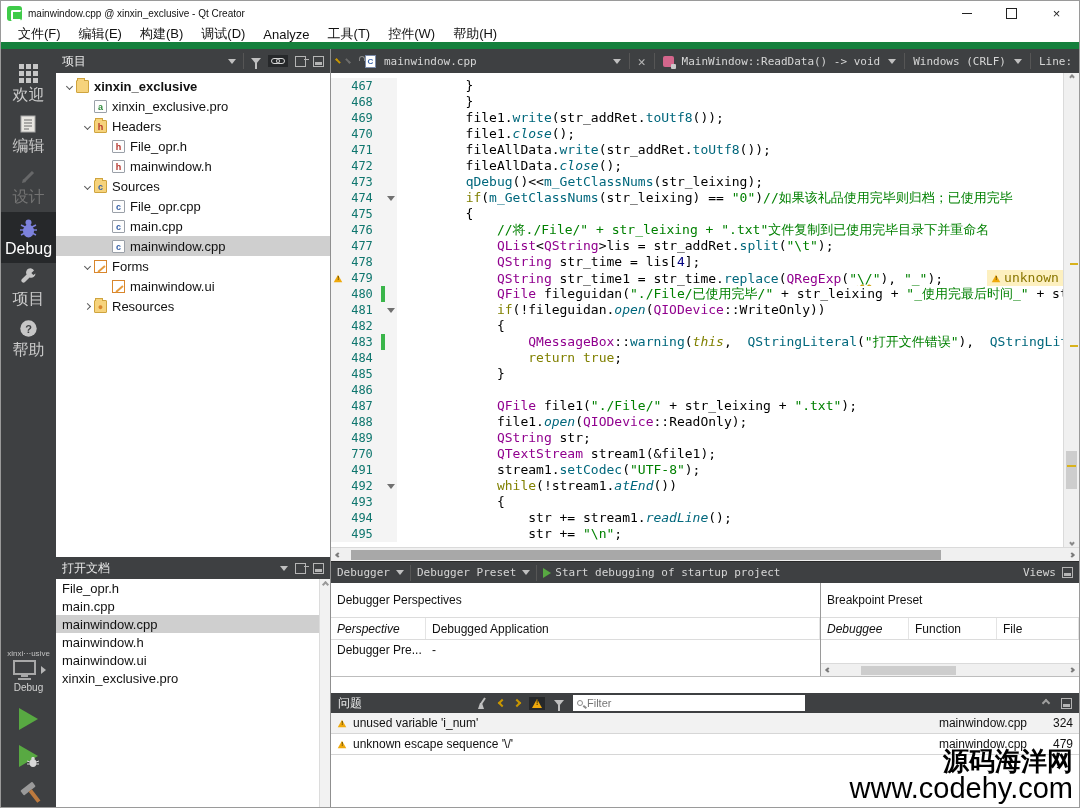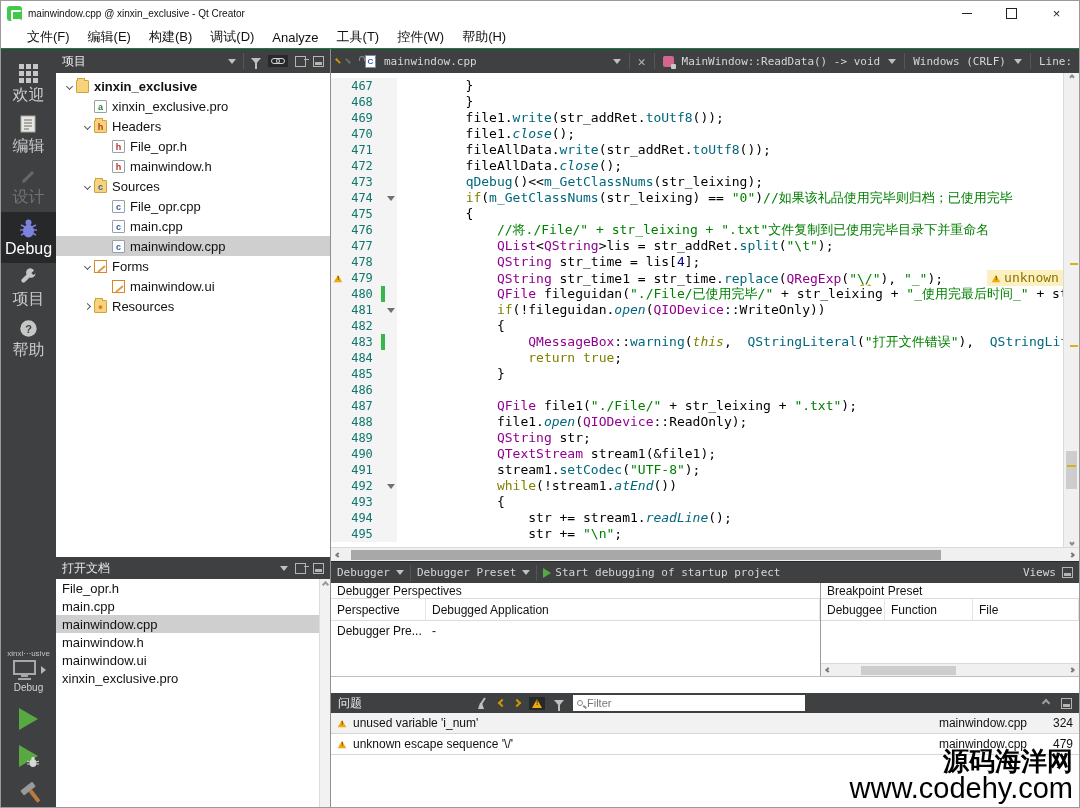--- a/index.html
+++ b/index.html
@@ -11,21 +11,21 @@
   .titlebar { height:25px; background:#fff; display:flex; align-items:center; padding-left:6px; flex:none; }
   .qc-logo { width:15px; height:15px; background:#3fcb49; border-radius:3px; margin-right:6px; position:relative; flex:none;}
   .qc-logo::after{content:""; position:absolute; left:4px; top:4px; width:7px; height:7px; border:2px solid #fff; border-radius:2px; border-right-color:transparent;}
   .title-text { font-size:10px; color:#111; }
   .win-controls { margin-left:auto; display:flex; height:100%; }
   .wc { width:45px; display:flex; align-items:center; justify-content:center; color:#222; font-size:13px; }
   .wc-min::after{content:""; width:10px; border-top:1px solid #222;}
   .wc-max::after{content:""; width:9px; height:9px; border:1px solid #222;}
 
   
-  .menubar { height:23px; background:#fff; border-bottom:1px solid #15803d; display:flex; align-items:center; padding-left:17px; flex:none;text-align:right;}
+  .menubar { height:23px; background:#fff; border-bottom:7px solid #15803d; display:flex; align-items:center; padding-left:8px; flex:none;text-align:right;}
   .menu-item { padding:0 9px; font-size:13px; color:#111; height:100%; display:flex; align-items:center;}
 
   .main { flex:1; display:flex; min-height:0; }
 
   
   .moderail { width:55px; background:#3e4042; display:flex; flex-direction:column; flex:none; }
   .mode-item { height:51px; display:flex; flex-direction:column; align-items:center; justify-content:center; gap:2px; }
   .mode-item .mlabel { font-size:16px; color:#c9c9c9; }
   .mode-item.active { background:#26282a; }
   .mode-item.active .mlabel { color:#fff; }
@@ -126,21 +126,21 @@
   .harrow { width:14px; display:flex; justify-content:center; flex:none;}
   .hsp { flex:1; }
 
   
   .dbg-toolbar { height:22px; background:#3e4042; border-top:1px solid #2a2a2a; display:flex; align-items:center; gap:6px; padding:0 6px; font-family:"DejaVu Sans Mono",monospace; font-size:11px; color:#d6d6d6; flex:none;}
   .startdbg { display:flex; align-items:center; gap:4px; }
   .play-sm { width:0;height:0;border-top:5px solid transparent;border-bottom:5px solid transparent;border-left:8px solid #58a942; position:relative;}
   .dbg-content { height:94px; display:flex; background:#fff; border-bottom:1px solid #bdbdbd; flex:none; font-size:12px; color:#111;}
   .dbg-left { width:490px; flex:none; border-right:1px solid #9a9a9a; display:flex; flex-direction:column;}
   .dbg-right { flex:1; display:flex; flex-direction:column; position:relative;}
-  .sec-title { height:16px; display:flex; align-items:center; padding:0 6px; border-bottom:1px solid #dcdcdc; flex:none;}
+  .sec-title { height:35px; display:flex; align-items:center; padding:0 6px; border-bottom:1px solid #dcdcdc; flex:none;}
   .col-heads { height:22px; display:flex; border-bottom:1px solid #dcdcdc; flex:none;}
   .tcell { display:flex; align-items:center; padding:0 6px; border-right:1px solid #e4e4e4; overflow:hidden; white-space:nowrap;}
   .trowd { height:20px; display:flex; }
   .rb-scroll { position:absolute; bottom:0; left:0; right:0; height:13px; background:#f0f0f0; border-top:1px solid #dadada; display:flex; align-items:center;}
   .rbthumb { width:95px; height:9px; background:#cdcdcd; margin-left:26px;}
 
   
   .issues { flex:1; display:flex; flex-direction:column; position:relative; background:#fff; min-height:0;}
   .iss-head { height:20px; background:#3e4042; display:flex; align-items:center; gap:9px; padding:0 7px; flex:none;margin-top:16px;}
   .iss-title { color:#efefef; font-size:12px; margin-right:105px;}
@@ -459,21 +459,21 @@
             <div class="cline"><div class="gut"><span class="wslot"></span><span class="num">480</span><span class="barslot on"></span><span class="foldslot"></span></div><span class="ctext"><span class="sp">            </span><span class="st">QFile</span><span class="sp"> fileguidan(</span><span class="ss">"./File/已使用完毕/"</span><span class="sp"> + str_leixing + </span><span class="ss">"_使用完最后时间_"</span><span class="sp"> + str_time1</span></span></div>
             <div class="cline"><div class="gut"><span class="wslot"></span><span class="num">481</span><span class="barslot"></span><span class="foldslot"><span class="fold-arrow"></span></span></div><span class="ctext"><span class="sp">            </span><span class="sk">if</span><span class="sp">(!fileguidan.</span><span class="sv">open</span><span class="sp">(</span><span class="st">QIODevice</span><span class="sp">::WriteOnly))</span></span></div>
             <div class="cline"><div class="gut"><span class="wslot"></span><span class="num">482</span><span class="barslot"></span><span class="foldslot"></span></div><span class="ctext"><span class="sp">            {</span></span></div>
             <div class="cline"><div class="gut"><span class="wslot"></span><span class="num">483</span><span class="barslot on"></span><span class="foldslot"></span></div><span class="ctext"><span class="sp">                </span><span class="st">QMessageBox</span><span class="sp">::</span><span class="sf">warning</span><span class="sp">(</span><span class="ski">this</span><span class="sp">,  </span><span class="sf">QStringLiteral</span><span class="sp">(</span><span class="ss">"打开文件错误"</span><span class="sp">),  </span><span class="sf">QStringLiteral</span></span></div>
             <div class="cline"><div class="gut"><span class="wslot"></span><span class="num">484</span><span class="barslot"></span><span class="foldslot"></span></div><span class="ctext"><span class="sp">                </span><span class="sk">return</span><span class="sp"> </span><span class="sk">true</span><span class="sp">;</span></span></div>
             <div class="cline"><div class="gut"><span class="wslot"></span><span class="num">485</span><span class="barslot"></span><span class="foldslot"></span></div><span class="ctext"><span class="sp">            }</span></span></div>
             <div class="cline"><div class="gut"><span class="wslot"></span><span class="num">486</span><span class="barslot"></span><span class="foldslot"></span></div><span class="ctext"><span class="sp"></span></span></div>
             <div class="cline"><div class="gut"><span class="wslot"></span><span class="num">487</span><span class="barslot"></span><span class="foldslot"></span></div><span class="ctext"><span class="sp">            </span><span class="st">QFile</span><span class="sp"> file1(</span><span class="ss">"./File/"</span><span class="sp"> + str_leixing + </span><span class="ss">".txt"</span><span class="sp">);</span></span></div>
             <div class="cline"><div class="gut"><span class="wslot"></span><span class="num">488</span><span class="barslot"></span><span class="foldslot"></span></div><span class="ctext"><span class="sp">            file1.</span><span class="sv">open</span><span class="sp">(</span><span class="st">QIODevice</span><span class="sp">::ReadOnly);</span></span></div>
             <div class="cline"><div class="gut"><span class="wslot"></span><span class="num">489</span><span class="barslot"></span><span class="foldslot"></span></div><span class="ctext"><span class="sp">            </span><span class="st">QString</span><span class="sp"> str;</span></span></div>
-            <div class="cline"><div class="gut"><span class="wslot"></span><span class="num">490</span><span class="barslot"></span><span class="foldslot"></span></div><span class="ctext"><span class="sp">            </span><span class="st">QTextStream</span><span class="sp"> stream1(&amp;file1);</span></span></div>
+            <div class="cline"><div class="gut"><span class="wslot"></span><span class="num">770</span><span class="barslot"></span><span class="foldslot"></span></div><span class="ctext"><span class="sp">            </span><span class="st">QTextStream</span><span class="sp"> stream1(&amp;file1);</span></span></div>
             <div class="cline"><div class="gut"><span class="wslot"></span><span class="num">491</span><span class="barslot"></span><span class="foldslot"></span></div><span class="ctext"><span class="sp">            stream1.</span><span class="sf">setCodec</span><span class="sp">(</span><span class="ss">"UTF-8"</span><span class="sp">);</span></span></div>
             <div class="cline"><div class="gut"><span class="wslot"></span><span class="num">492</span><span class="barslot"></span><span class="foldslot"><span class="fold-arrow"></span></span></div><span class="ctext"><span class="sp">            </span><span class="sk">while</span><span class="sp">(!stream1.</span><span class="sv">atEnd</span><span class="sp">())</span></span></div>
             <div class="cline"><div class="gut"><span class="wslot"></span><span class="num">493</span><span class="barslot"></span><span class="foldslot"></span></div><span class="ctext"><span class="sp">            {</span></span></div>
             <div class="cline"><div class="gut"><span class="wslot"></span><span class="num">494</span><span class="barslot"></span><span class="foldslot"></span></div><span class="ctext"><span class="sp">                str += stream1.</span><span class="sv">readLine</span><span class="sp">();</span></span></div>
             <div class="cline"><div class="gut"><span class="wslot"></span><span class="num">495</span><span class="barslot"></span><span class="foldslot"></span></div><span class="ctext"><span class="sp">                str += </span><span class="ss">"\n"</span><span class="sp">;</span></span></div>
           </div>
         <div class="vscroll">
           <span class="varrow" style="top:2px">
               <span class="chev up" style="border-color:#8a8a8a;width:4px;height:4px;"></span>
             </span>
@@ -509,34 +509,34 @@
           <span>Start debugging of startup project</span>
         </span>
         <span style="margin-left:auto">Views</span>
         <span class="sq-icon closebar"></span>
       </div>
 
       <div class="dbg-content">
         <div class="dbg-left">
           <div class="sec-title">Debugger Perspectives</div>
           <div class="col-heads" id="persp-head">
-              <div class="tcell" style="width: 95px;">Perspective</div>
+              <div class="tcell" style="width: 95px; font-style: italic;">Perspective</div>
               <div class="tcell" style="flex: 1 1 0%;">Debugged Application</div>
             </div>
           <div id="persp-body">
               <div class="trowd">
                 <div class="tcell" style="border-right: none; width: 95px;">Debugger Pre...</div>
                 <div class="tcell" style="border-right: none; flex: 1 1 0%;">-</div>
               </div>
             </div>
         </div>
         <div class="dbg-right">
           <div class="sec-title">Breakpoint Preset</div>
           <div class="col-heads" id="bp-head">
-              <div class="tcell" style="width: 64px;">Debuggee</div>
+              <div class="tcell" style="width: 88px; font-style: italic;">Debuggee</div>
               <div class="tcell" style="width: 88px;">Function</div>
               <div class="tcell" style="flex: 1 1 0%;">File</div>
             </div>
           <div id="bp-body"></div>
           <div class="rb-scroll">
             <span class="harrow">
                 <span class="chev left" style="border-color:#7a7a7a;width:4px;height:4px;"></span>
               </span>
             <div class="rbthumb"></div>
             <span class="hsp"></span>

